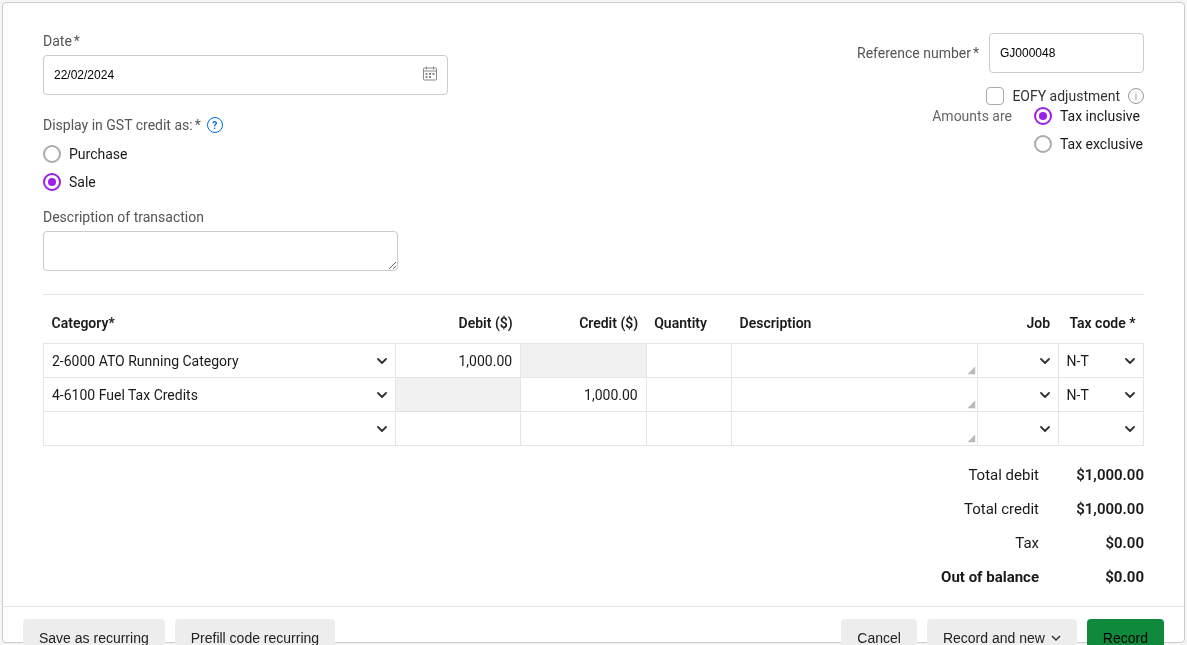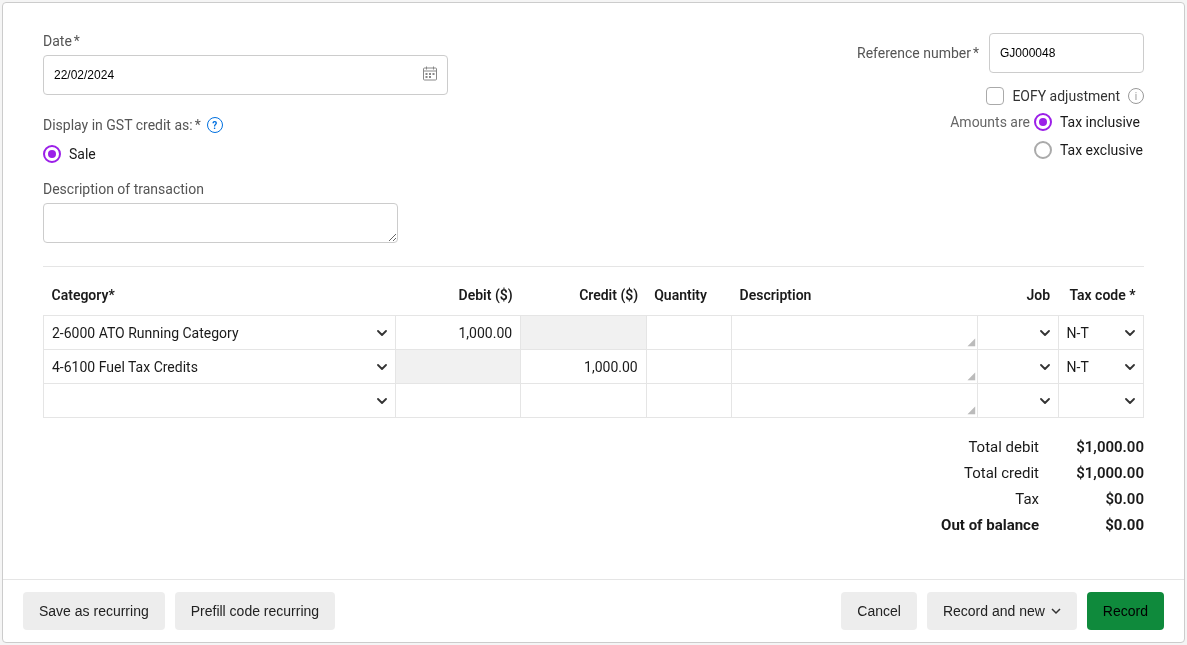--- a/index.html
+++ b/index.html
@@ -88,22 +88,22 @@
     display: inline-flex;
     align-items: center;
     justify-content: center;
     font-size: 10px;
     color: #999;
   }
   .amounts-row {
     display: flex;
     align-items: flex-start;
     justify-content: flex-end;
-    gap: 4px;
-    margin-top: 8px;
+    gap: 22px;
+    margin-top: 2px;
   }
   .radio-stack { display: flex; flex-direction: column; gap: 10px; text-align: left; width: 110px;}
   .radio-item { display: flex; align-items: center; gap: 8px; cursor: pointer; text-align: center; }
   .radio-circle {
     width: 18px; height: 18px;
     border: 2px solid #aaa;
     border-radius: 50%;
     display: inline-flex;
     align-items: center;
     justify-content: center;
@@ -176,21 +176,21 @@
   .col-qty { width: 85px; }
   .col-desc { width: 245px; }
   .col-job { width: 80px; }
   .col-tax { width: 85px; }
 
   .totals {
     margin-top: 20px;
     display: flex;
     flex-direction: column;
     align-items: flex-end;
-    gap: 8px;
+    gap: 16px;
   }
   .totals-row { display: flex; gap: 20px; }
   .totals-label { text-align: right; min-width: 140px; font-size: 15px;}
   .totals-value { text-align: right; min-width: 85px; font-weight: 600; font-size: 15px;}
   .totals-row.bold .totals-label,
   .totals-row.bold .totals-value { font-weight: 700; font-size: 15px;}
   .footer {
     border-top: 1px solid #e5e5e5;
     padding: 12px 20px;
     display: flex;
@@ -242,20 +242,24 @@
         </div>
 
         <div class="gst-section">
           <div style="height:14px"></div>
           <div class="gst-label-row">
             <span class="field-label req" style="margin-bottom:0">Display in GST credit as:</span>
             <span class="help-icon">?</span>
           </div>
           <div class="gst-radios">
             <div class="radio-item">
+              <span class="radio-circle"></span>
+              <span>Purchase</span>
+            </div>
+            <div class="radio-item">
               <span class="radio-circle selected">
                   <span class="radio-dot"></span>
                 </span>
               <span>Sale</span>
             </div>
           </div>
         </div>
 
         <div class="desc-section">
           <label class="field-label">Description of transaction</label>

